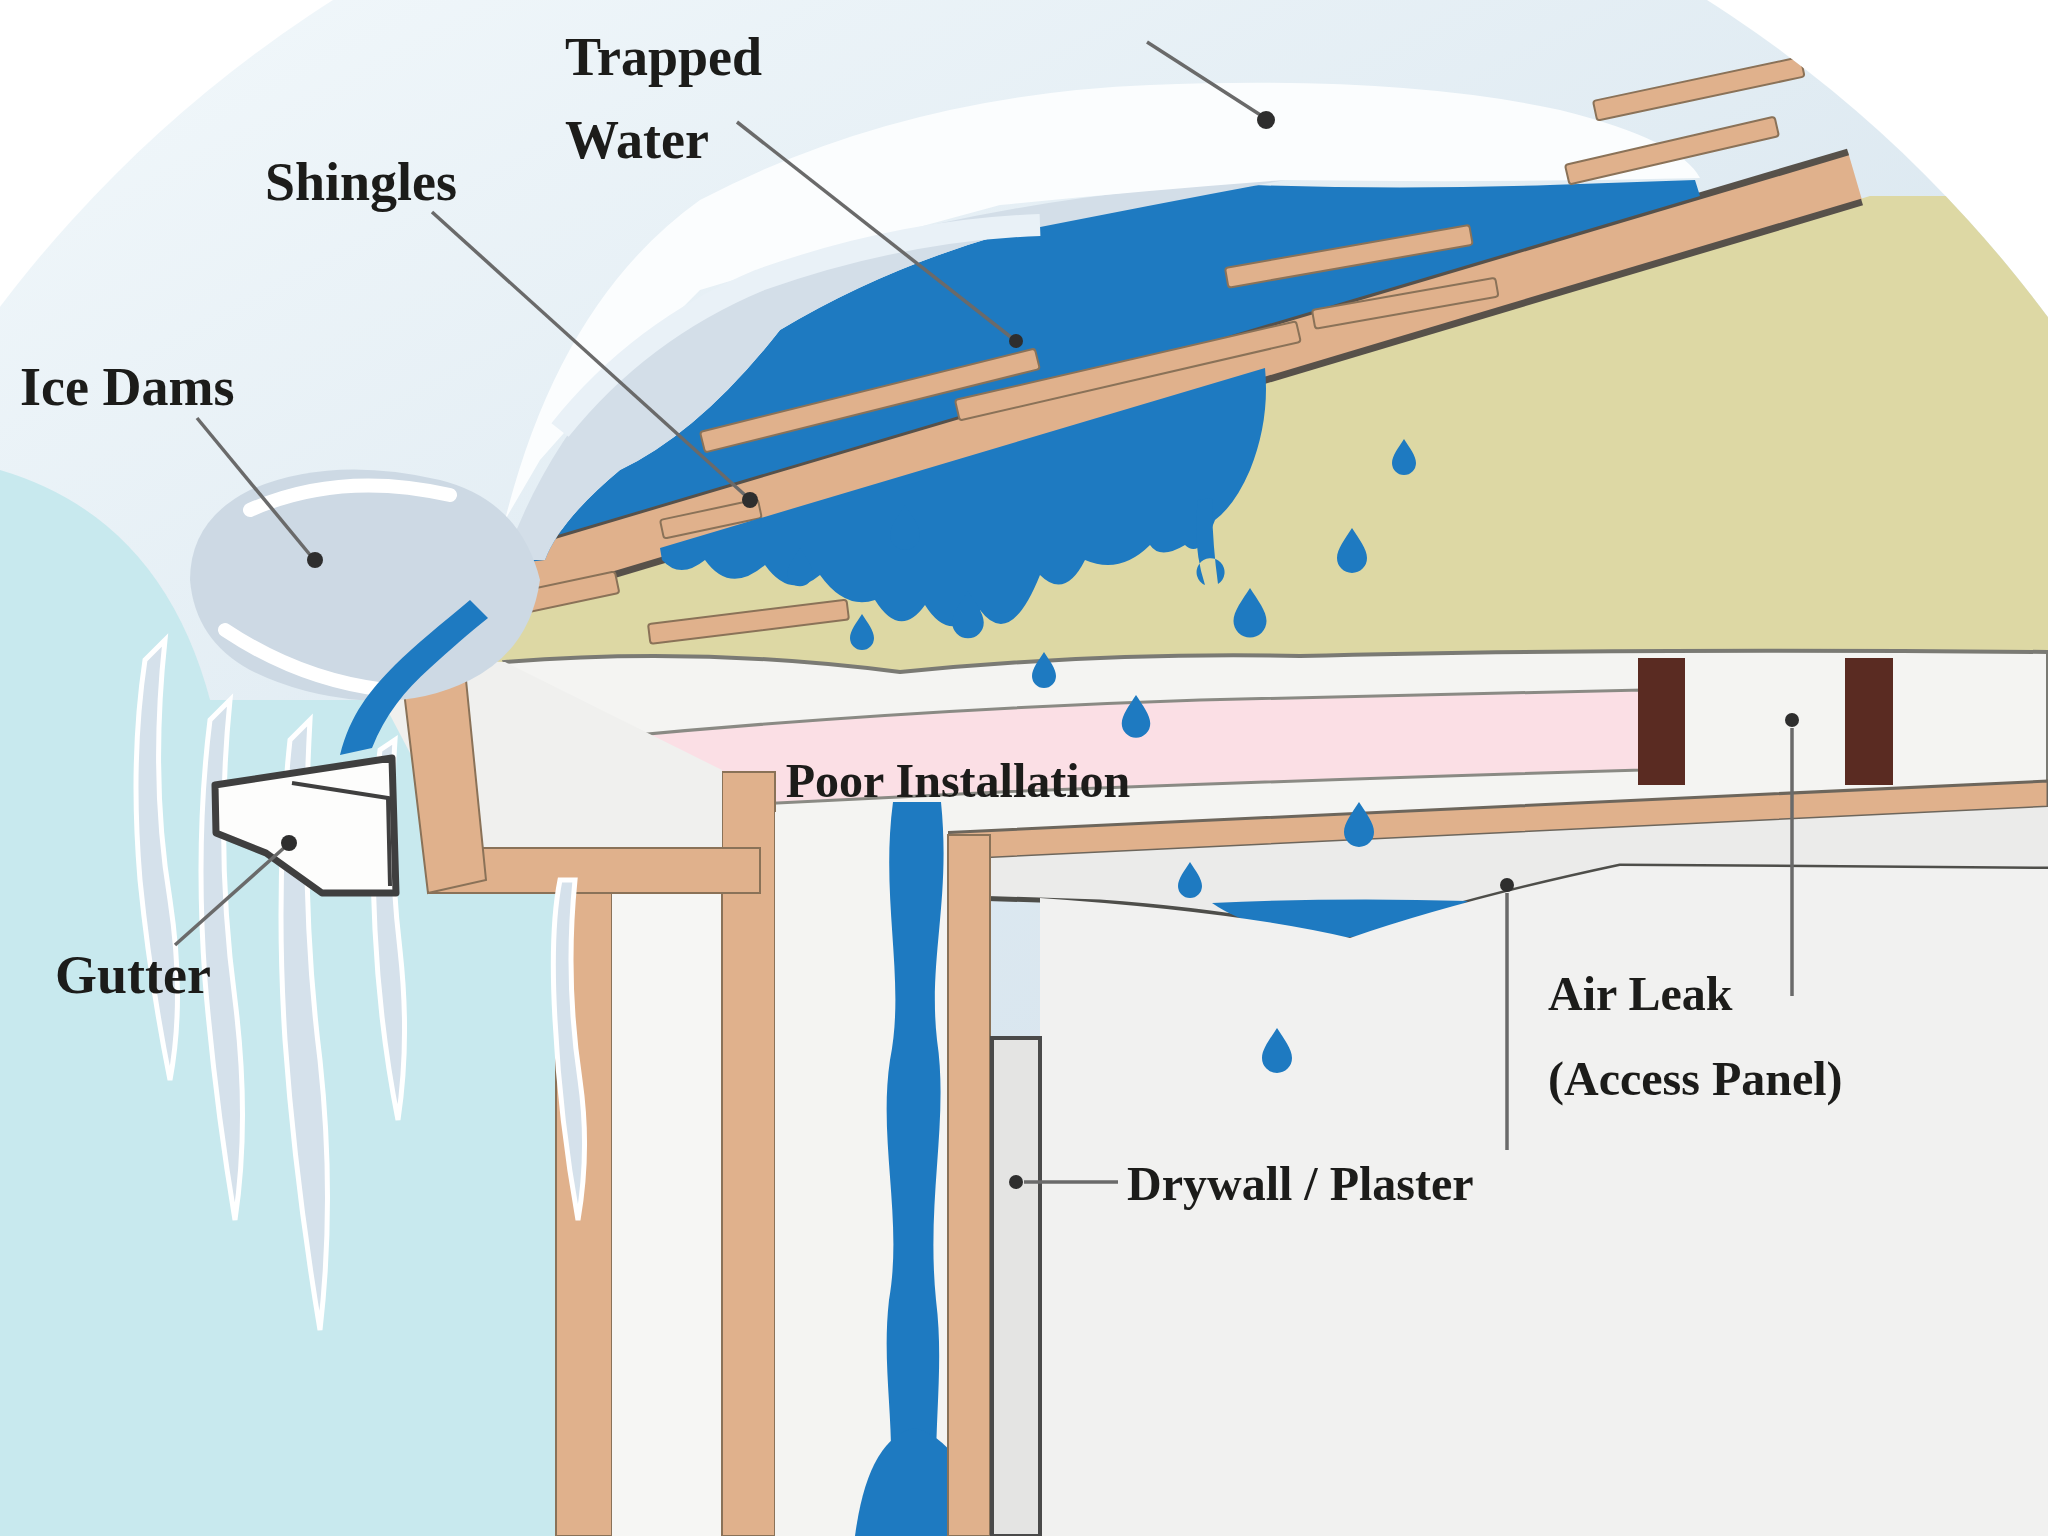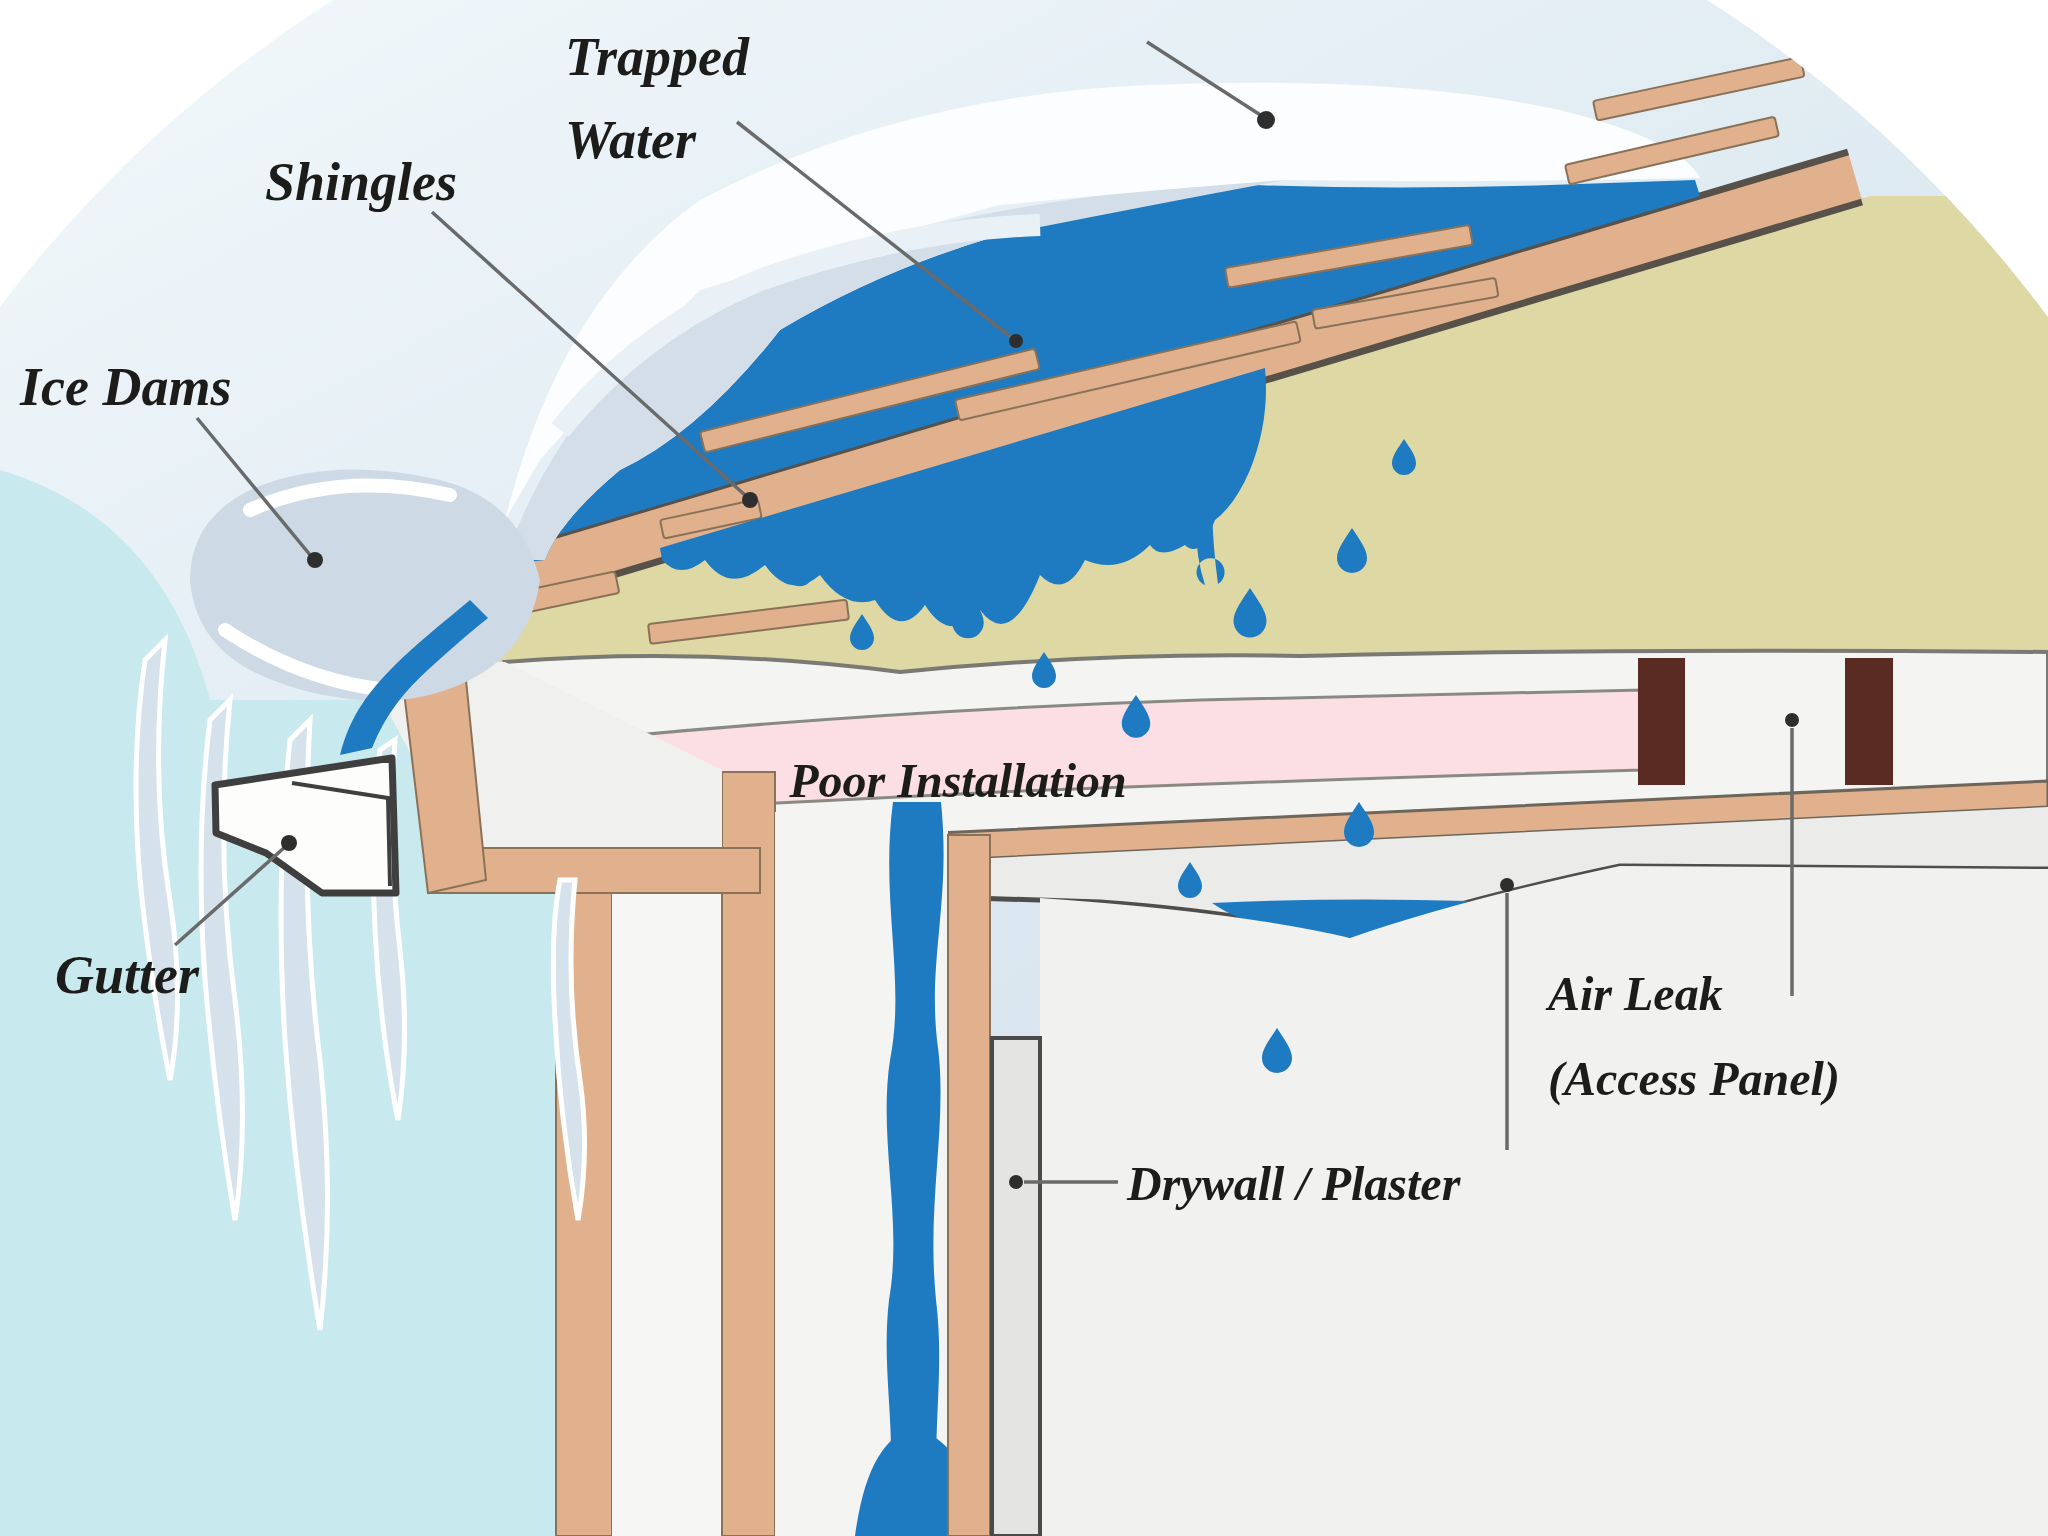--- a/index.html
+++ b/index.html
@@ -1,16 +1,16 @@
 <!DOCTYPE html>
 <html><head>
 <meta charset="utf-8">
 <style>
   html,body{margin:0;padding:0;background:#fff;}
-  .stage{width:2048px;height:1536px;position:relative;overflow:hidden;background:#ffffff;font-style:italic;}
+  .stage{width:2048px;height:1536px;position:relative;overflow:hidden;background:#ffffff;}
   svg{display:block;}
   text{font-family:"Liberation Serif","DejaVu Serif",serif;fill:#1c1c1a;font-weight:600;}
   .lbl-big{font-size:54px;}
   .lbl-med{font-size:48px;}
   .leader{stroke:#6a6a6a;stroke-width:3.5;fill:none;}
   .dot{fill:#2e2e2e;}
 </style>
 </head>
 <body>
 

